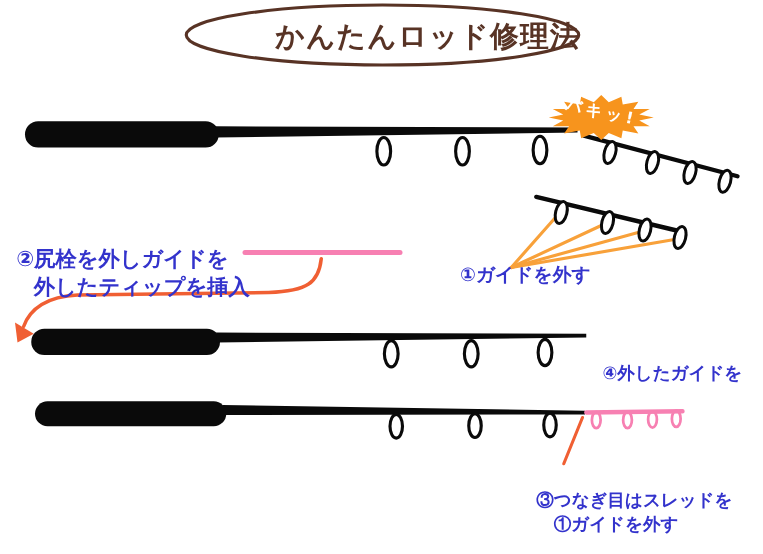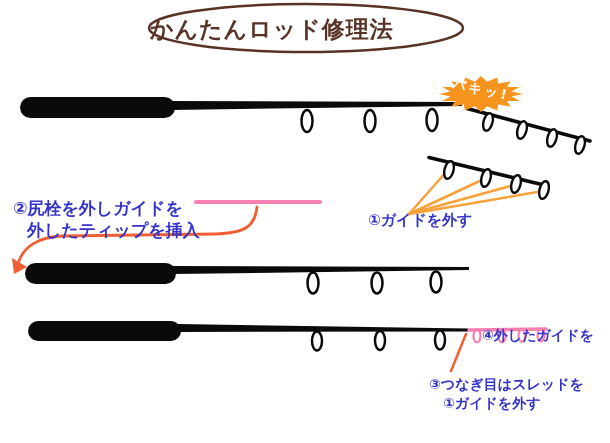--- a/index.html
+++ b/index.html
@@ -3,35 +3,35 @@
 <meta charset="utf-8">
 <style>
   html,body { margin:0; padding:0; background:#fff; }
   .stage {
     position:relative; width:610px; height:443px; background:#fff;
     font-family:"DejaVu Sans","Liberation Sans",sans-serif; overflow:hidden;
   }
   .stage svg { position:absolute; left:0; top:0; }
   .txt { position:absolute; white-space:nowrap; }
   .title {
-    left:150px; top:14px; width:314px; text-align:left;
+    left:150px; top:14px; width:314px; text-align:right;
     font-size:23px; font-weight:700; letter-spacing:1px;
     color:var(--outline-brown,#583325);
   }
   .burst-label {
     left:441px; top:81px; width:80px; text-align:center;
     font-size:13px; font-weight:700; letter-spacing:3px; color:#fff;
     transform:rotate(12deg); transform-origin:center;
   }
   .note { color:var(--annotation-blue,#3333cc); font-weight:700; }
   .note .l2 { padding-left:14px; }
   .step1 { left:368px; top:211px; font-size:15px; }
   .step2 { left:13px;  top:197px; font-size:17px; line-height:22px; }
-  .step3 { left:429px; top:375px; font-size:14px; line-height:19px; }
-  .step4 { left:482px; top:290px; font-size:14px; line-height:19px;margin-top:36px; }
+  .step3 { left:429px; top:393px; font-size:14px; line-height:19px;font-family:Liberation Mono, monospace; }
+  .step4 { left:482px; top:290px; font-size:14px; line-height:19px; }
   .rodfill   { fill:var(--rod-black,#0a0a0a); }
   .guide     { fill:#fff; stroke:var(--rod-black,#0a0a0a); stroke-width:2.5; }
   .guide-sm  { fill:#fff; stroke:var(--rod-black,#0a0a0a); stroke-width:2.4; }
   .pinkline  { stroke:var(--tip-pink,#f780b2); stroke-linecap:round; fill:none; }
   .pinkguide { fill:none; stroke:var(--tip-pink,#f780b2); stroke-width:2.2; }
   .pointer   { stroke:var(--pointer-orange,#f8a13a); stroke-width:2.5; stroke-linecap:round; }
   .arrowline { stroke:var(--arrow-orange,#f05f33); stroke-width:2.8; fill:none; stroke-linecap:round; }
 </style>
 </head>
 <body>

